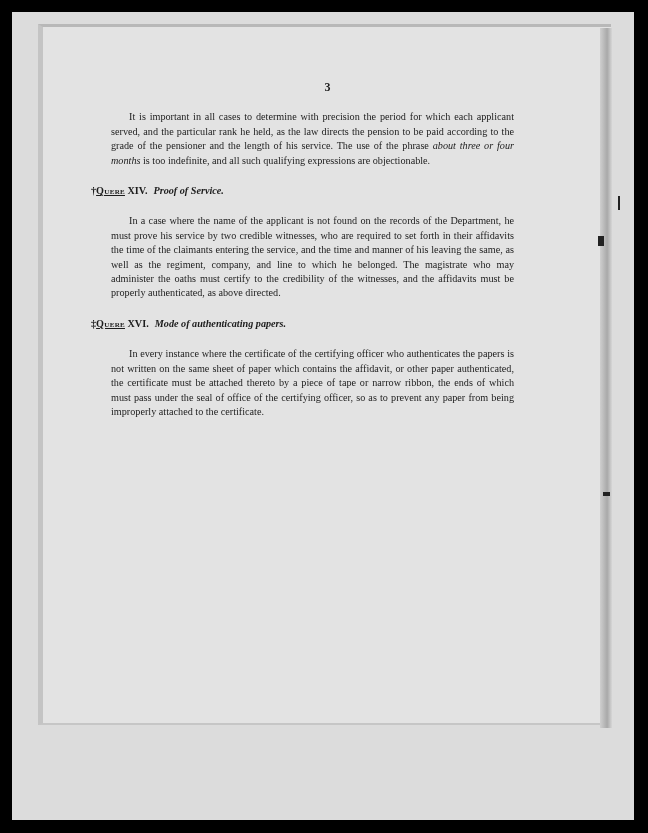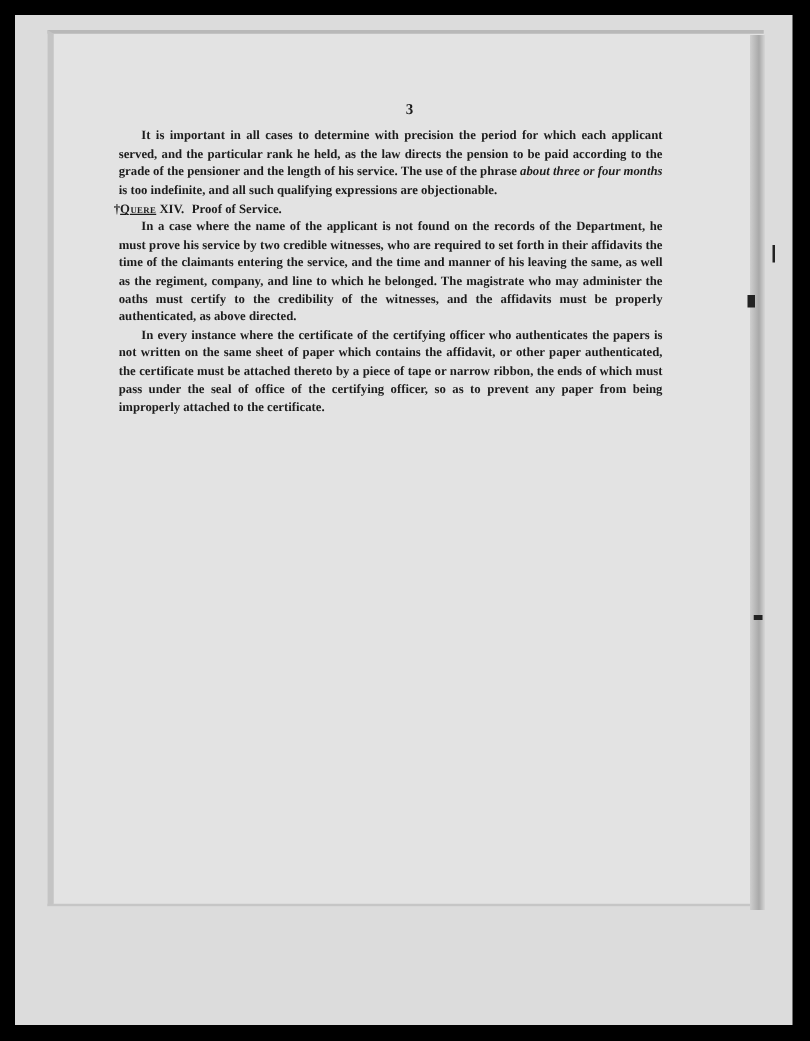--- a/index.html
+++ b/index.html
@@ -21,25 +21,25 @@
   .right-fold {
     position: absolute; left: 600px; top: 28px; width: 12px; height: 700px;
     background: linear-gradient(to right, #cfcfcf, #a9a9a9 60%, #d6d6d6);
   }
   .mark { position: absolute; background: #222; }
   .content {
     position: absolute; left: 95px; top: 80px; width: 435px;
     color: #1c1c1c; font-size: 10.2px; line-height: 14.4px;
   }
   .pagenum { text-align: center; font-weight: bold; font-size: 12px; margin-bottom: 8px; padding-left: 30px; }
-  p { margin: 0; text-align: justify; font-weight: bold; }
+  p { margin: 16px; text-align: justify; font-weight: normal; }
   .indent { text-indent: 18px; }
   .heading { margin-left: -4px; font-weight: bold; margin-top: 1px; }
   .heading .sc { font-variant: small-caps; letter-spacing: 0.3px; text-decoration: underline; }
-  .heading .it { margin-left: 6px; text-align: right; }
+  .heading .it { font-style: italic; margin-left: 6px; text-align: right; }
 </style>
 </head>
 <body>
 
 <div class="sheet"></div>
 <div class="page"></div>
 <div class="right-fold"></div>
 <div class="mark" style="left:618px;top:196px;width:2px;height:14px;"></div>
 <div class="mark" style="left:598px;top:236px;width:6px;height:10px;"></div>
 <div class="mark" style="left:603px;top:492px;width:7px;height:4px;"></div>
@@ -48,14 +48,18 @@
   <div class="pagenum">3</div>
 
   <p class="indent"><span>It is important in all cases to determine with precision the period for which each applicant served, and the particular rank he held, as the law directs the pension to be paid according to the grade of the pensioner and the length of his service. The use of the phrase </span><i>about three or four months</i><span> is too indefinite, and all such qualifying expressions are objectionable.</span></p>
 
   <div class="heading">
     <span>†</span><span class="sc">Querе</span>
     <span>XIV.</span><span class="it">Proof of Service.</span>
   </div>
   <p class="indent">In a case where the name of the applicant is not found on the records of the Department, he must prove his service by two credible witnesses, who are required to set forth in their affidavits the time of the claimants entering the service, and the time and manner of his leaving the same, as well as the regiment, company, and line to which he belonged. The magistrate who may administer the oaths must certify to the credibility of the witnesses, and the affidavits must be properly authenticated, as above directed.</p>
 
+  <div class="heading">
+    <span>‡</span><span class="sc">Quere</span>
+    <span>XVI.</span><span class="it">Mode of authenticating papers.</span>
+  </div>
   <p class="indent">In every instance where the certificate of the certifying officer who authenticates the papers is not written on the same sheet of paper which contains the affidavit, or other paper authenticated, the certificate must be attached thereto by a piece of tape or narrow ribbon, the ends of which must pass under the seal of office of the certifying officer, so as to prevent any paper from being improperly attached to the certificate.</p>
 </div>
 
 </body></html>

